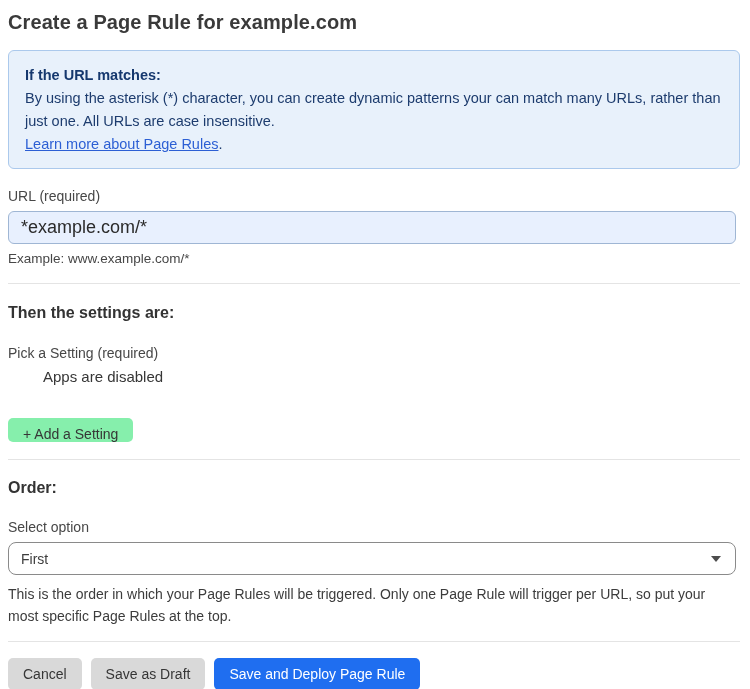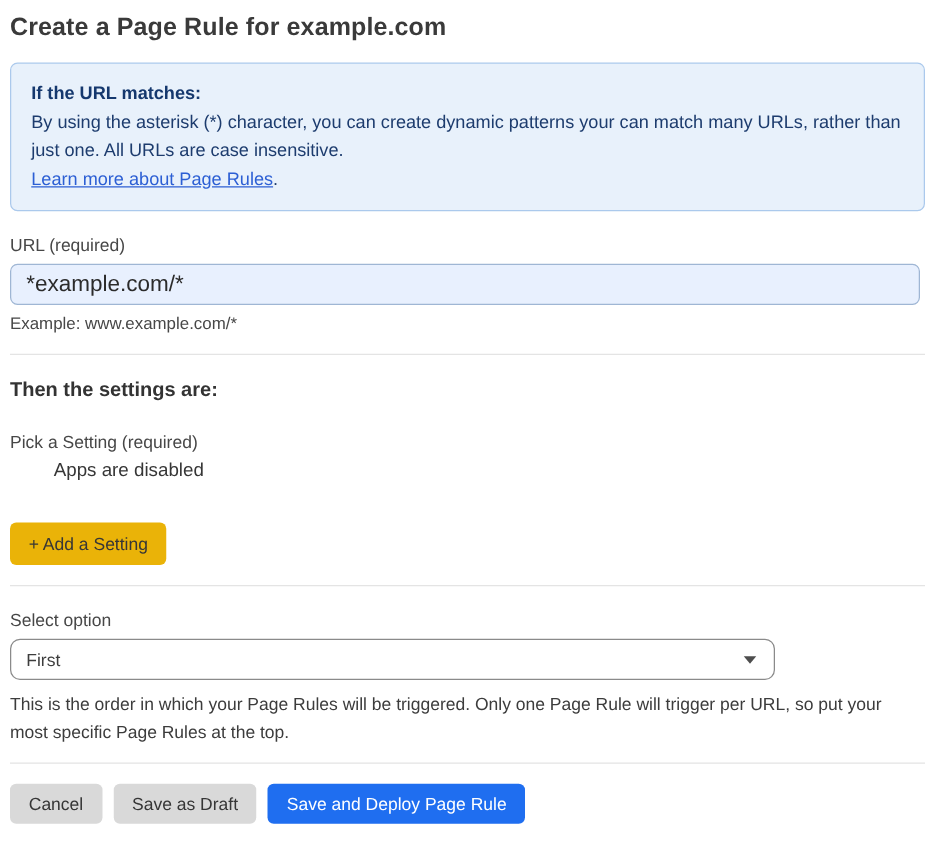--- a/index.html
+++ b/index.html
@@ -128,37 +128,37 @@
     display: inline-block;
   }
   .setting-status {
     font-size: 15px;
     color: #363636;
     margin-left: 35px;
   }
 
   .add-setting-btn {
     display: inline-block;
-    background: #eab308;
+    background: #86efac;
     color: #363636;
     border: none;
     border-radius: 5px;
     font-family: "Liberation Sans", sans-serif;
     font-size: 14px;
     padding: 8px 15px;
-    height: 34px;
+    height: 24px;
     cursor: pointer;
   }
 
   
   .order-select {
     display: flex;
     align-items: center;
     justify-content: space-between;
-    width: 612px;
+    width: 728px;
     height: 33px;
     border: 1px solid #8a8a8a;
     border-radius: 8px;
     background: #fff;
     padding: 0 14px 0 12px;
     font-size: 14px;
     color: #3d3d3d;
     cursor: pointer;
     margin-bottom: 8px;
   }
@@ -216,20 +216,21 @@
 
   <div class="field-label">Pick a Setting (required)</div>
   <div class="setting-row">
     <div class="setting-status">Apps are disabled</div>
   </div>
 
   <button class="add-setting-btn">+ Add a Setting</button>
 
   <hr class="divider divider-2">
 
+  <div class="section-heading order">Order:</div>
 
   <div class="field-label">Select option</div>
   <div class="order-select">
     <span>First</span>
     <span class="caret-down"></span>
   </div>
   <div class="order-helper">This is the order in which your Page Rules will be triggered. Only one Page Rule will trigger per URL, so put your most specific Page Rules at the top.</div>
 
   <hr class="divider divider-3">
 

